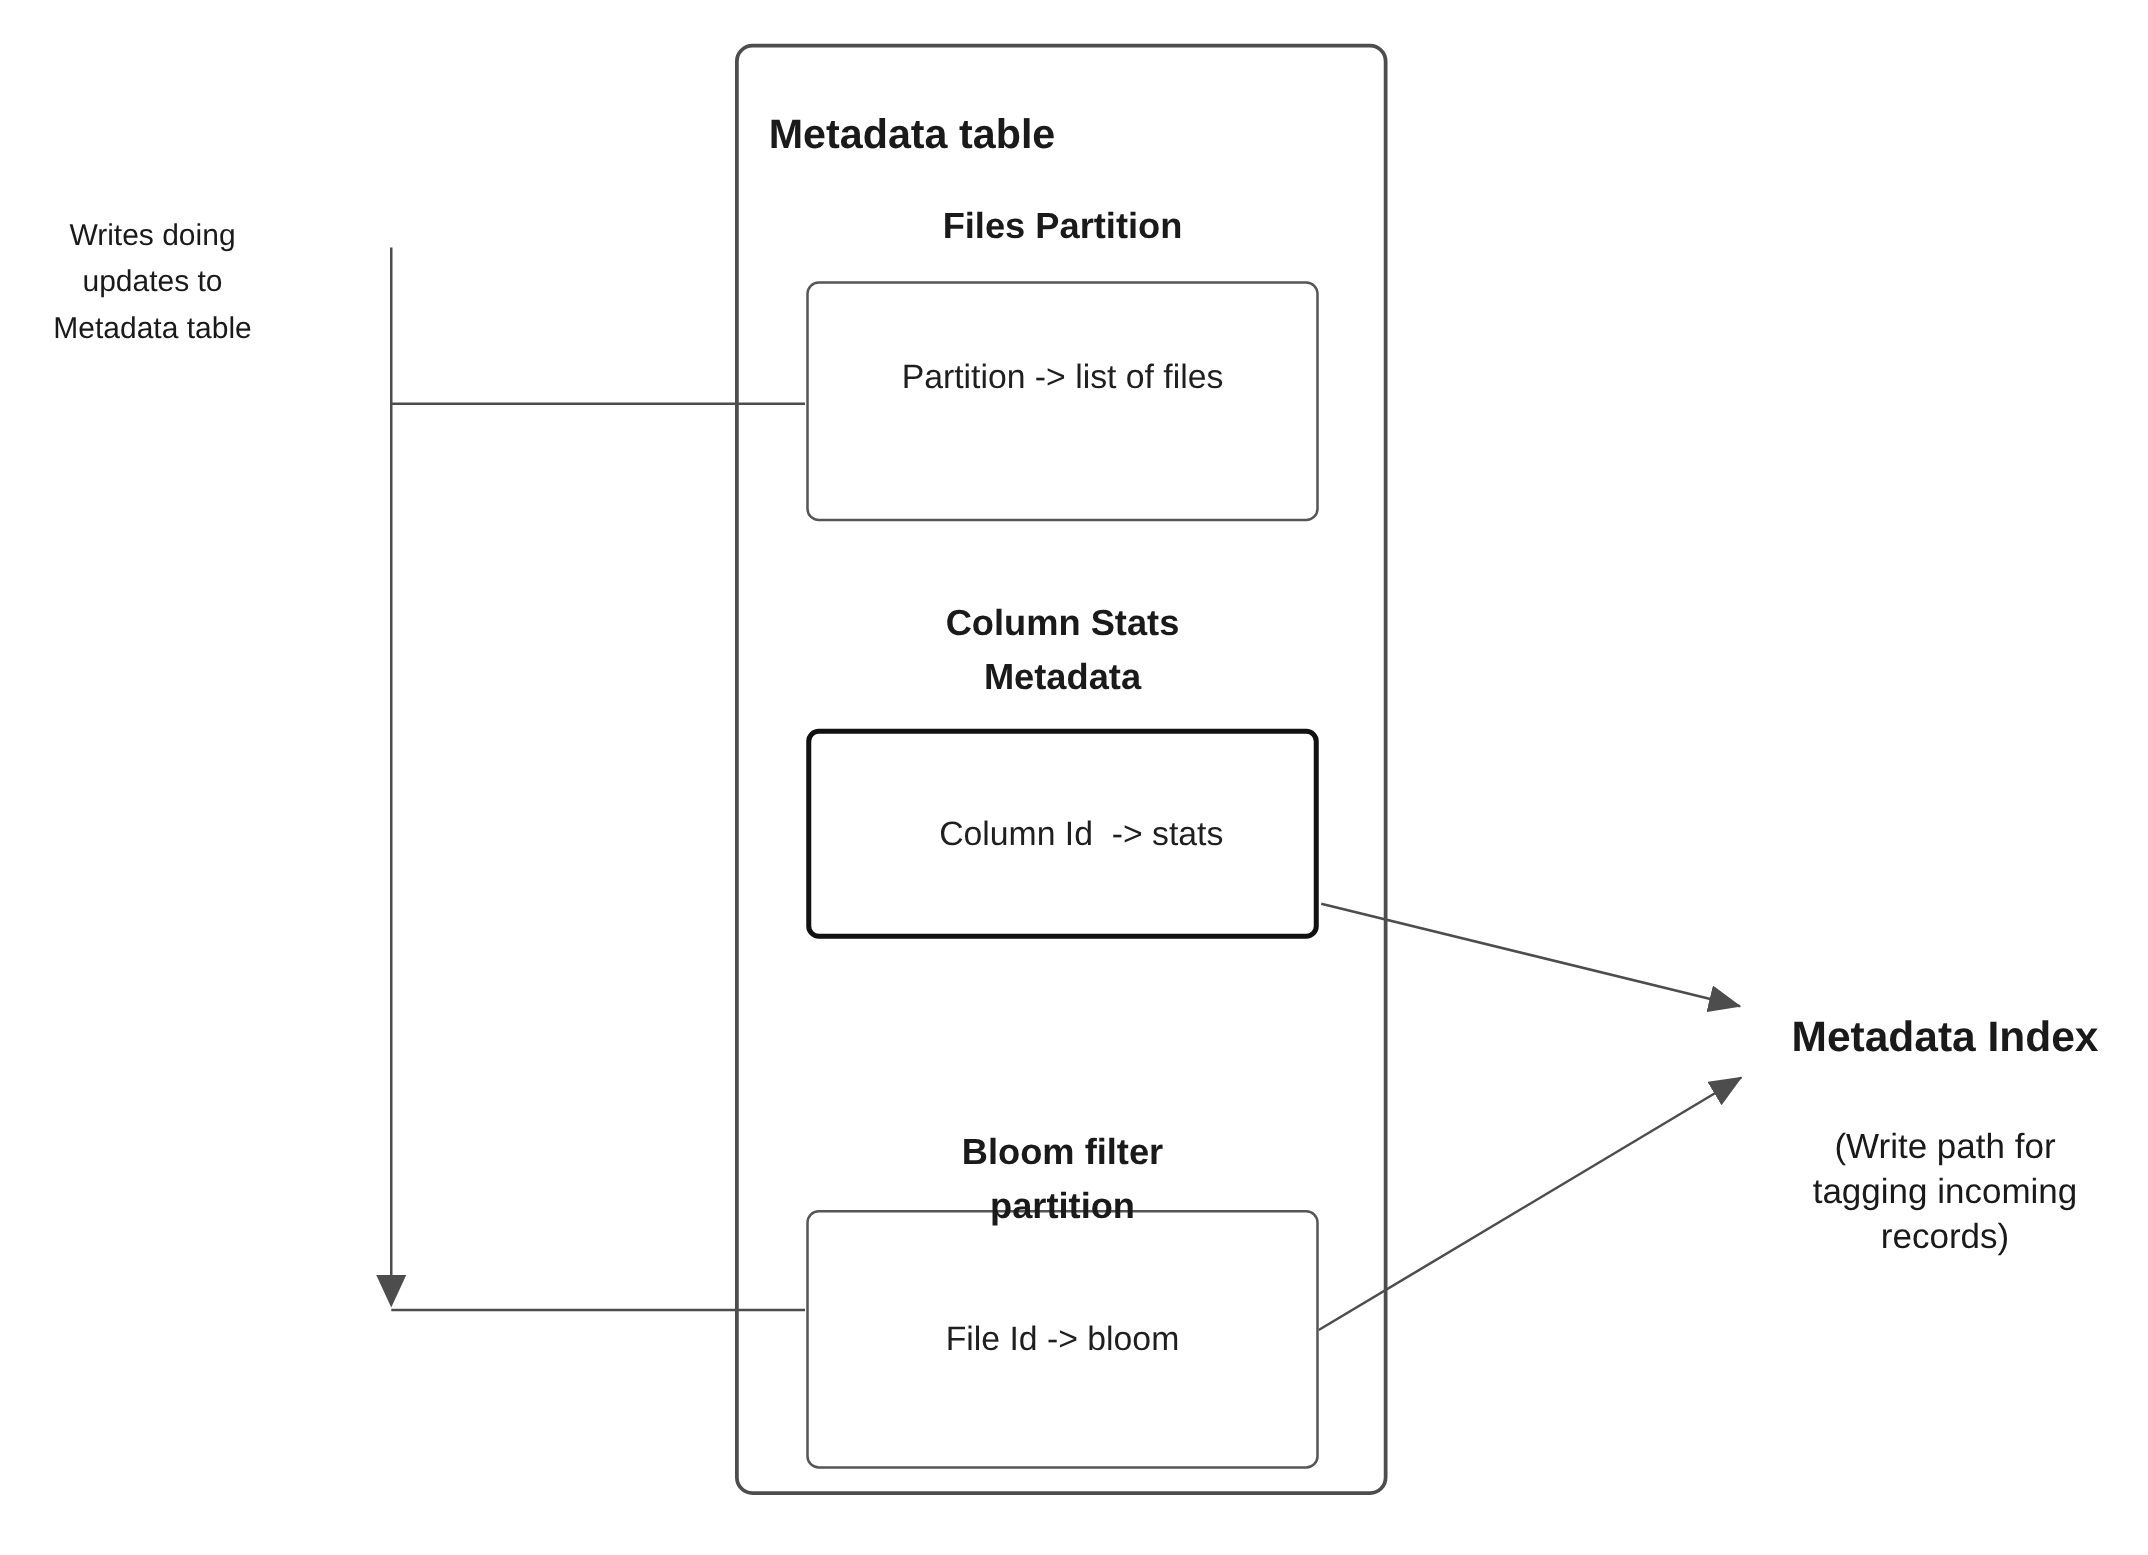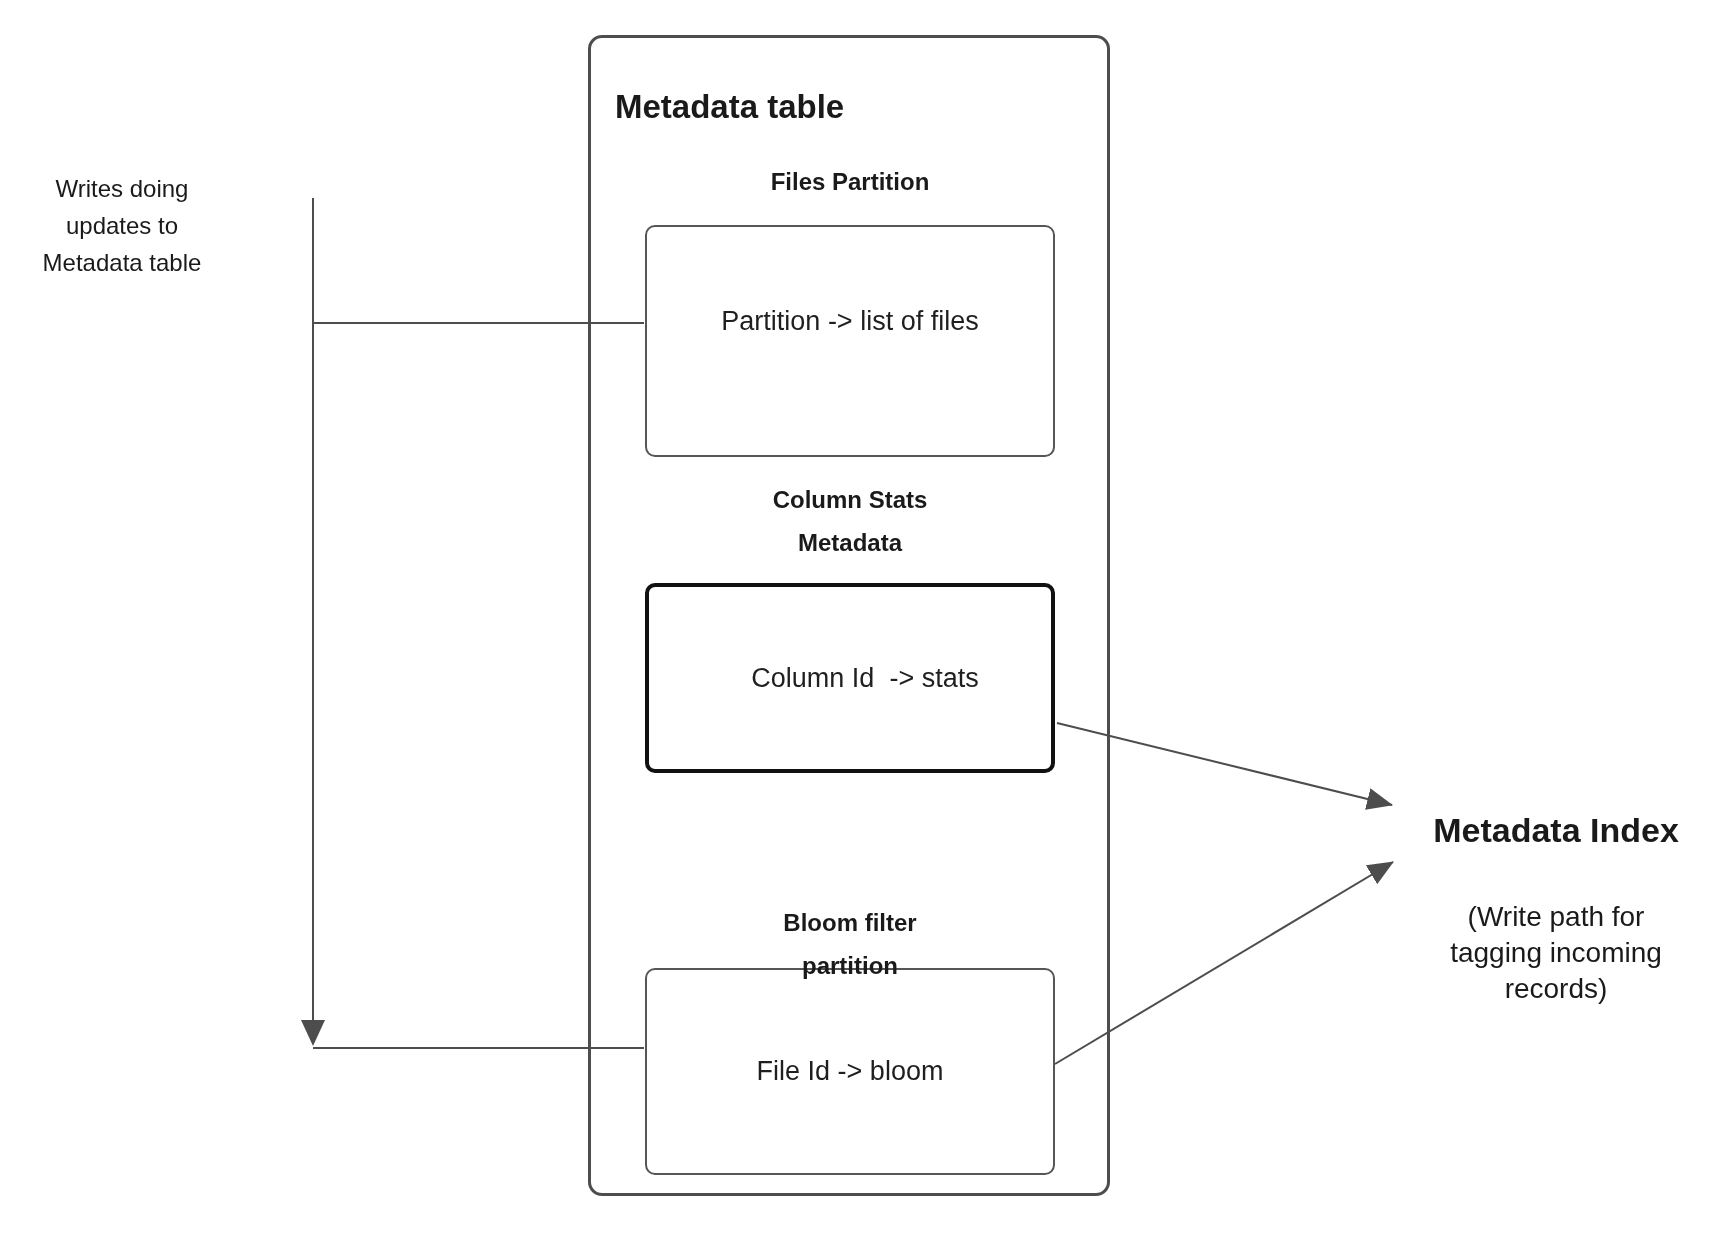--- a/index.html
+++ b/index.html
@@ -56,21 +56,21 @@
     font-size: 33px;
     font-weight: bold;
     line-height: 38px;
     z-index: 3;
   }
 
   .section-heading {
     left: 645px;
     width: 410px;
     text-align: center;
-    font-size: 24px;
+    font-size: 29px;
     font-weight: bold;
     line-height: 43px;
     z-index: 3;
   }
   .files-heading   { top: 160px; }
   .stats-heading   { top: 478px; }
   .bloom-heading   { top: 861px; margin-top: 40px; }
 
   .part-box {
     left: 645px;
@@ -84,26 +84,26 @@
     align-items: center;
     justify-content: center;
     text-align: center;
     font-size: 27px;
     line-height: 37px;
     color: #1f1f1f;
     z-index: 2;
   }
   .files-box {
     top: 225px;
-    height: 232px;
+    height: 192px;
     padding-bottom: 40px; 
   }
   .stats-box {
     top: 583px;
-    height: 190px;
+    height: 168px;
     border: 4px solid #111111;
     padding-left: 30px;
   }
   .bloom-box {
     top: 968px;
     height: 207px;
   }
   .stats-line1 { white-space: pre-wrap; }
 
   .index-title {

